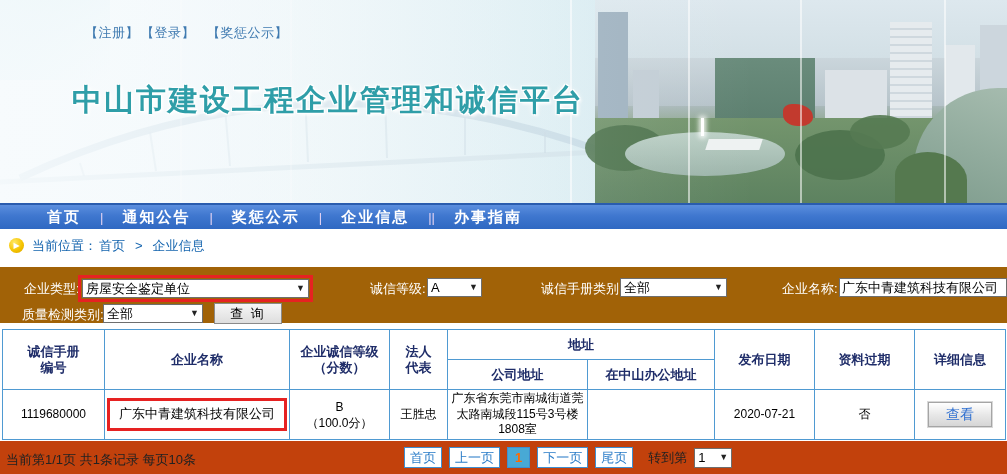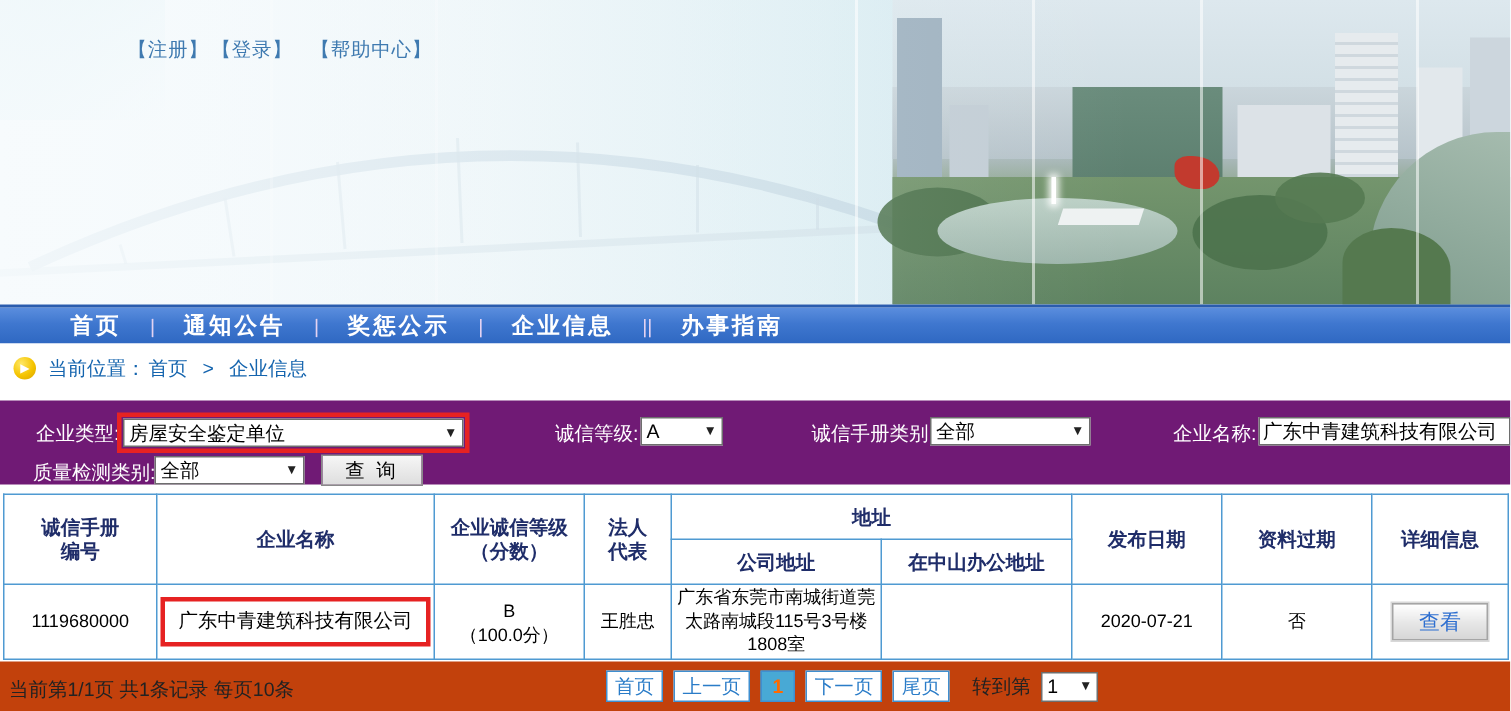--- a/index.html
+++ b/index.html
@@ -57,21 +57,21 @@
   .crumb { position:absolute; top:229px; left:0; width:1007px; height:33px; background:#fff;
     display:flex; align-items:center; padding-left:9px; font-size:13px; color:#1464ae; }
   .crumb-icon { width:15px; height:15px; border-radius:50%; margin-right:8px; flex:0 0 auto;
     background:radial-gradient(circle at 35% 30%,#ffe866,#f5c400 55%,#d9a300);
     color:#fff; font-size:8px; display:flex; align-items:center; justify-content:center; }
   .crumb a { color:#1464ae; text-decoration:none; cursor:pointer; }
   .crumb .sep { margin:0 10px; color:#1464ae; }
   .crumb .lbl { margin-right:2px; }
 
   
-  .filters { position:absolute; top:267px; left:0; width:1007px; height:56px; background:#701a75; }
+  .filters { position:absolute; top:267px; left:0; width:1007px; height:56px; background:#a16207; }
   .flabel { position:absolute; color:#fff; font-size:13px; white-space:nowrap; }
   .sel { position:absolute; height:19px; background:#fff; border:1px solid #6e6e6e;
     font-size:13px; line-height:17px; color:#000; padding-left:3px; cursor:pointer;
     display:flex; align-items:center; justify-content:space-between; overflow:hidden; white-space:nowrap; }
   .sel .arr { font-size:9px; color:#222; padding:0 3px 0 4px; flex:0 0 auto; }
   .redbox { position:absolute; border:3px solid #e62222; padding:1px; }
   .redbox .sel { position:relative; left:0; top:0; }
   .txt-input { position:absolute; height:19px; border:1px solid #6e6e6e; font-size:13px; padding:0 2px;
     font-family:"Liberation Sans","DejaVu Sans",sans-serif; color:#000; }
   .query-btn { position:absolute; width:68px; height:21px; font-size:13px; color:#000; letter-spacing:2px;
@@ -135,22 +135,23 @@
     </div>
     <div class="photo-wash"></div>
     <div class="streak" style="left:180px;opacity:.4"></div>
     <div class="streak" style="left:290px;opacity:.4"></div>
     <div class="streak" style="left:570px"></div>
     <div class="streak" style="left:688px"></div>
     <div class="streak" style="left:800px"></div>
     <div class="streak" style="left:944px"></div>
 
     <div class="top-links">
-      <span>【注册】</span><span>【登录】</span><span class="gap">【帮助中心】</span>
-    </div>
+      <span>【注册】</span><span>【登录】</span><span class="gap">【奖惩公示】</span>
+    </div>
+    <div class="site-title">中山市建设工程企业管理和诚信平台</div>
   </div>
 
   <div class="nav">
     <span class="nav-item">首页</span>
     <span class="nav-sep">|</span>
     <span class="nav-item">通知公告</span>
     <span class="nav-sep">|</span>
     <span class="nav-item">奖惩公示</span>
     <span class="nav-sep">|</span>
     <span class="nav-item">企业信息</span>

